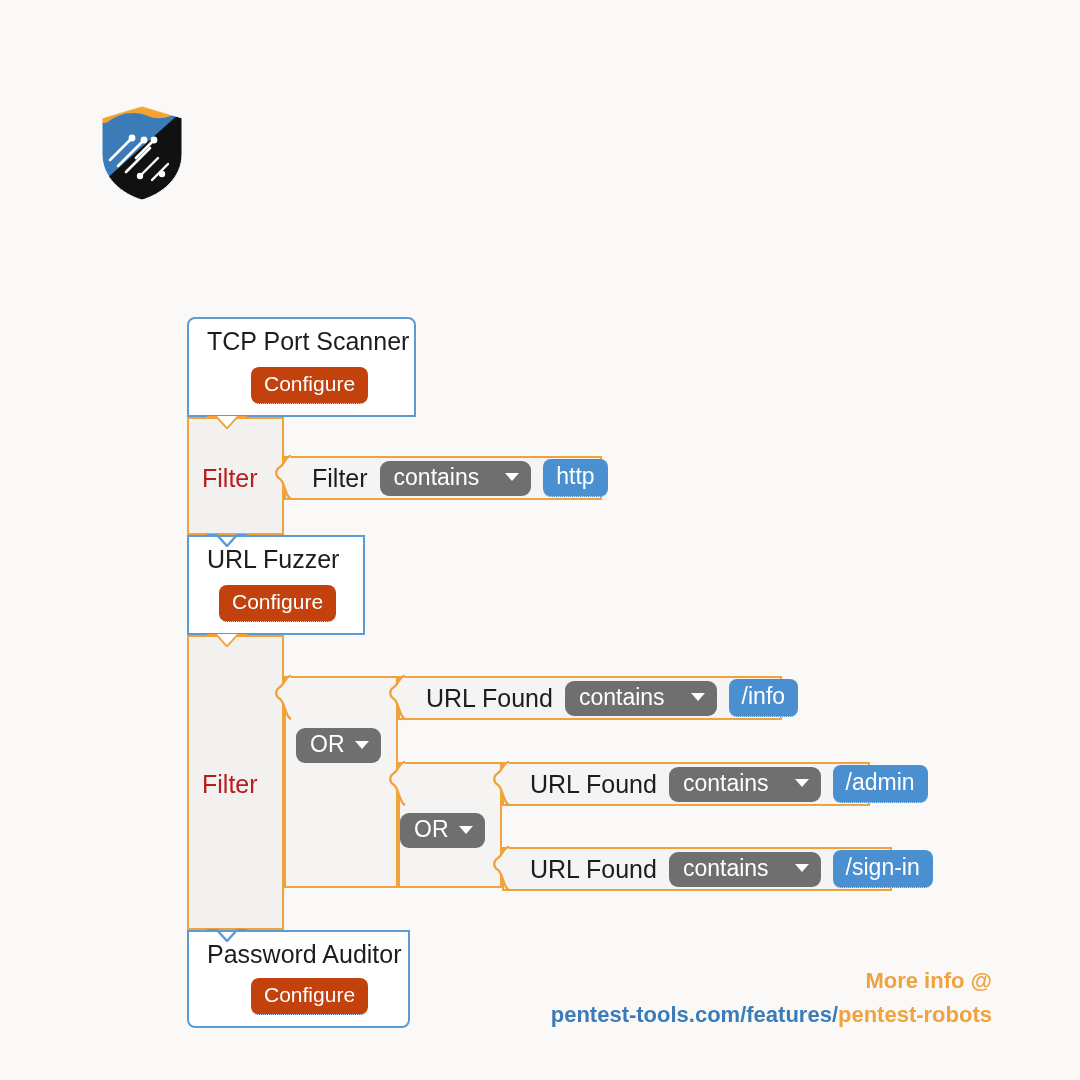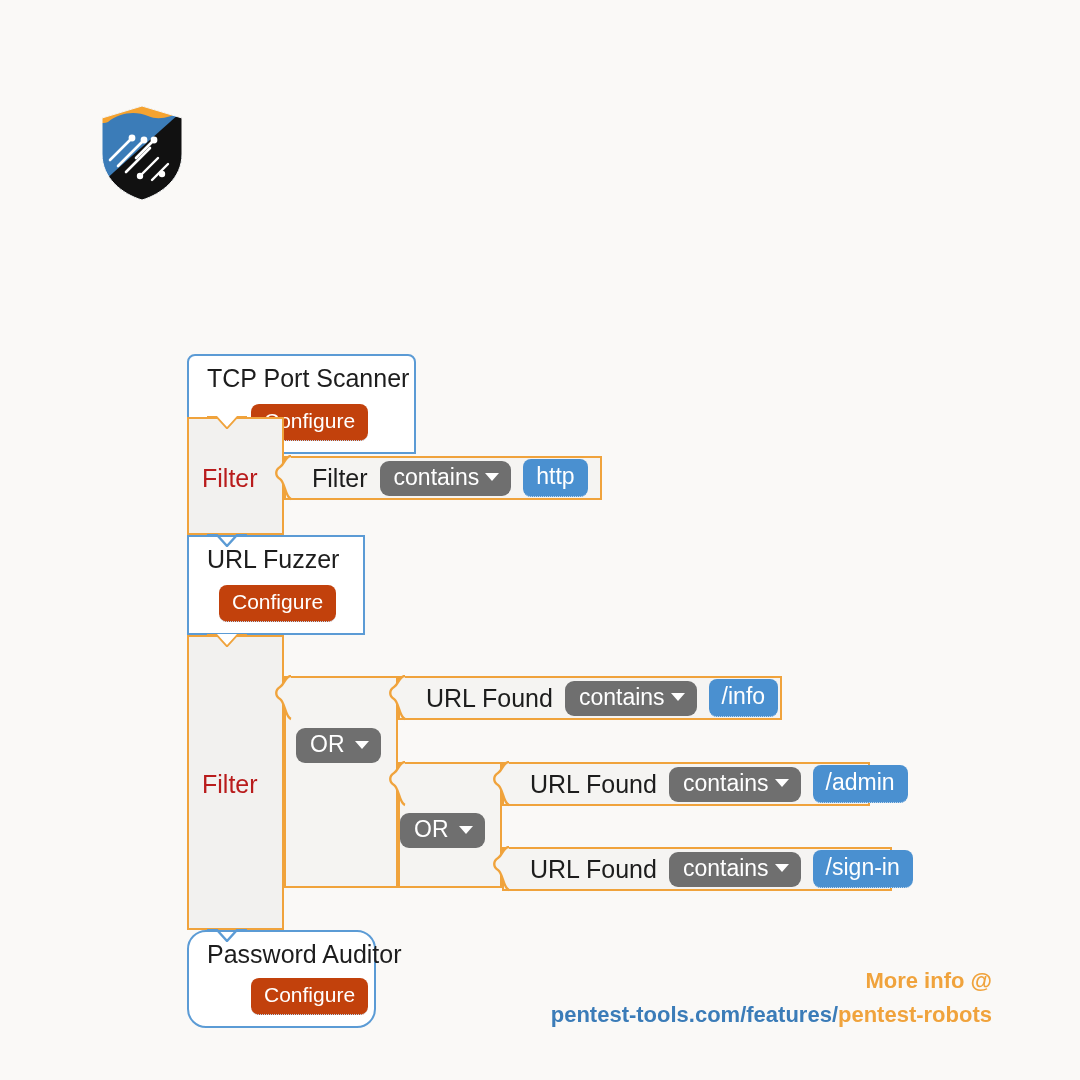--- a/index.html
+++ b/index.html
@@ -46,21 +46,21 @@
     width: 1080px; height: 1080px;
   }
   .abs { position: absolute; }
 
   
   .tool-block {
     background: #ffffff;
     border: 2px solid #5b9bd5;
     box-sizing: border-box;
   }
-  .tool-block.top-round  { border-radius: 8px 8px 0 0; margin-top: 37px; }
+  .tool-block.top-round  { border-radius: 8px 8px 0 0; }
   .tool-block.bot-round  { border-radius: 0 0 8px 8px; }
   .tool-title {
     position: absolute;
     left: 18px; top: 8px;
     font-size: 25px;
     color: #1d1d1d;
     white-space: nowrap;
   }
   .configure-btn {
     position: absolute;
@@ -106,21 +106,21 @@
     white-space: nowrap;
   }
   .dropdown {
     background: #6f6f6f;
     color: #ffffff;
     border-radius: 9px;
     font-size: 23px;
     padding: 3px 12px 5px 14px;
     display: inline-flex;
     align-items: center;
-    gap: 6px;
+    gap: 26px;
     white-space: nowrap;
     cursor: pointer;
   }
   .caret {
     width: 0; height: 0;
     border-left: 7px solid transparent;
     border-right: 7px solid transparent;
     border-top: 8px solid #ffffff;
     display: inline-block;
   }
@@ -339,21 +339,21 @@
       <span class="caret"></span>
     </span>
     <span class="value-chip">/sign-in</span>
   </div>
   <div class="puzzle-tab" style="left:493px; top:846px;">
     <svg width="18" height="46" viewBox="0 0 18 46">
       <path d="M16 1 C10 1 10 9 5 12 C0 15 0 21 5 24 C10 27 10 42 16 44" fill="#f5f4f2" stroke="#f0a33c" stroke-width="2.4"></path>
     </svg>
   </div>
 
-  <div class="abs tool-block bot-round" style="left:187px; top:930px; width:189px; height:98px;border-radius:19px;">
+  <div class="abs tool-block bot-round" style="left:187px; top:930px; width:223px; height:98px;">
     <div class="tool-title">Password Auditor</div>
     <button class="configure-btn" style="left:62px; top:46px;">Configure</button>
   </div>
   <div class="notch" style="left:207px; top:929px;">
     <svg width="40" height="14" viewBox="0 0 40 14">
       <path d="M0 1 L10 1 L20 12 L30 1 L40 1" fill="none" stroke="#5b9bd5" stroke-width="2.4"></path>
     </svg>
   </div>
 
 </div>

